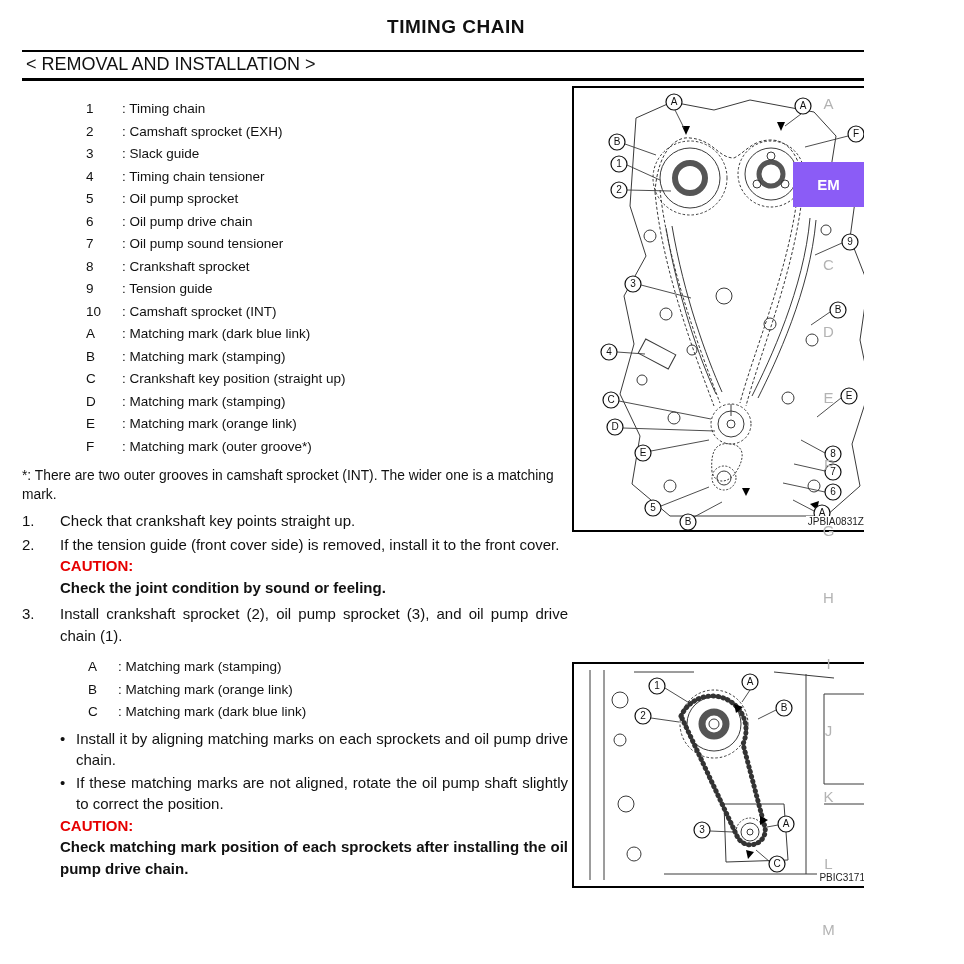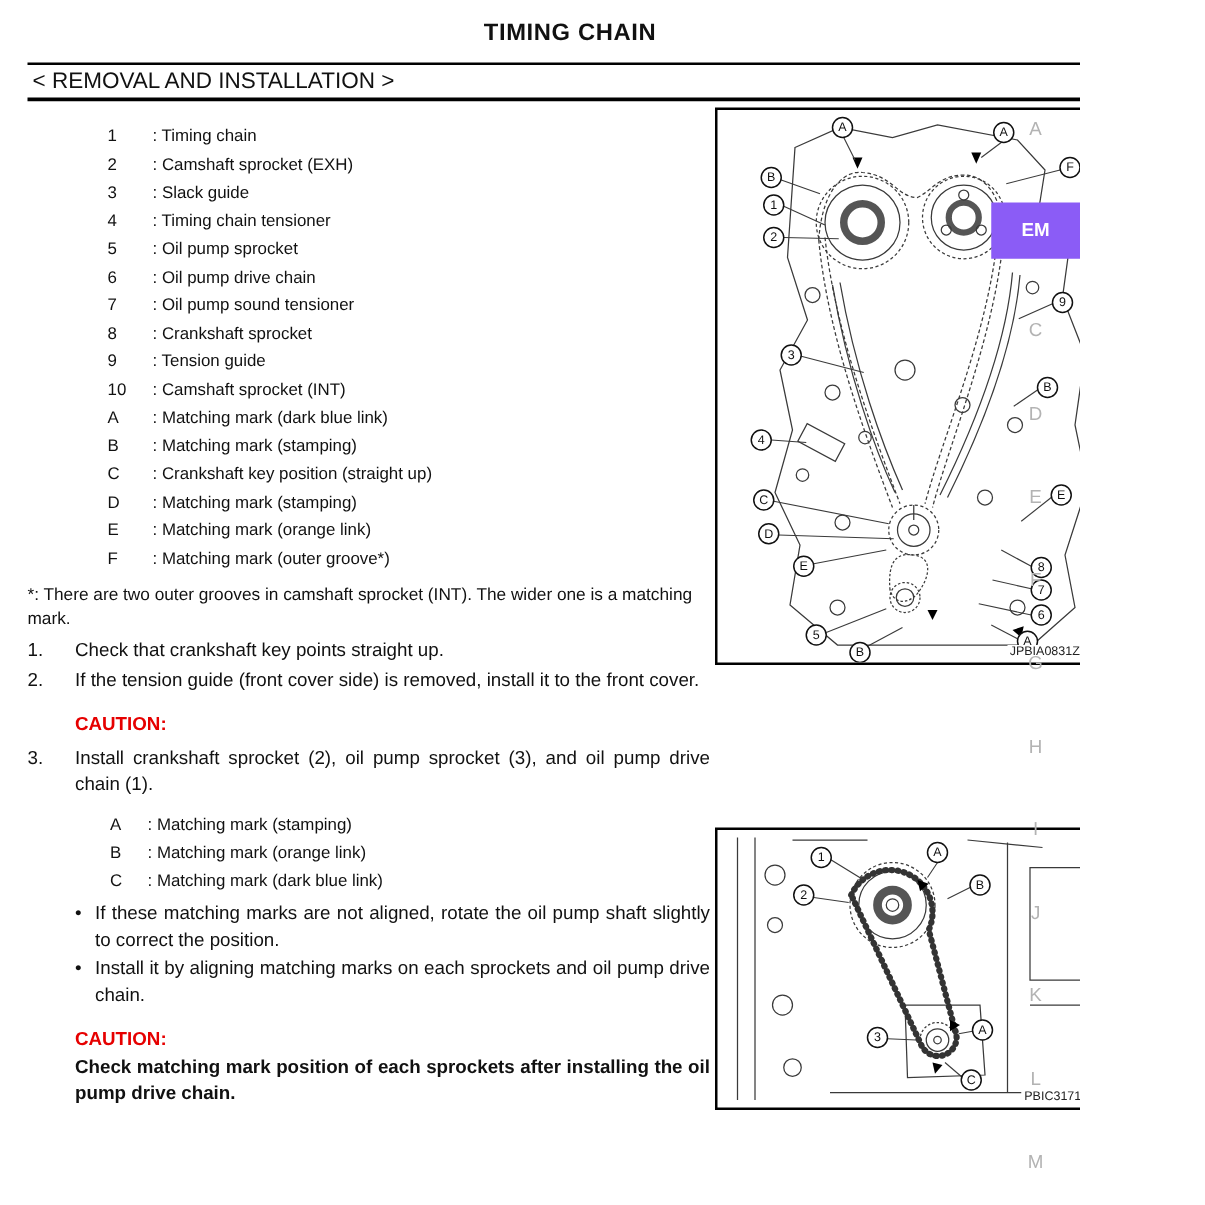--- a/index.html
+++ b/index.html
@@ -15,21 +15,21 @@
   .legend{margin:12px 0 0 64px;}
   .legend-row{display:flex;font-size:13.5px;line-height:22.5px;}
   .legend-key{width:36px;flex:none;}
   .legend-label{flex:1;}
   .footnote{margin:8px 0 0 0;font-size:13.8px;line-height:19px;}
   .steps{margin-top:6px;}
   .step{display:flex;font-size:15px;line-height:21.5px;margin-top:2px;}
   .step-num{width:38px;flex:none;}
   .step-body{flex:1;}
   .just{text-align:justify;}
-  .caution-label{color:#e60000;font-weight:bold;margin-top:14px;}
+  .caution-label{color:#e60000;font-weight:bold;margin-top:0;}
   .caution-text{font-weight:bold;}
   .step3wrap{width:546px;margin-top:5px;}
   .sub-legend{margin:10px 0 4px 28px;}
   .sub-legend .legend-key{width:30px;}
   .bullets{margin-top:4px;}
   .bullet-row{display:flex;margin-top:1px;}
   .bullet-dot{width:16px;flex:none;}
   .bullet-dot::before{content:"\2022";}
   .bullet-text{flex:1;text-align:justify;}
   .figure{position:absolute;border:2px solid #000;background:#fff;}
@@ -144,20 +144,21 @@
       <div class="step">
         <span class="step-num">1.</span>
         <div class="step-body">Check that crankshaft key points straight up.</div>
       </div>
 
       <div class="step">
         <span class="step-num">2.</span>
         <div class="step-body">
           <div>If the tension guide (front cover side) is removed, install it to the front cover.</div>
           <div class="caution-label">CAUTION:</div>
+          <div class="caution-text">Check the joint condition by sound or feeling.</div>
         </div>
       </div>
 
       <div class="step step3wrap">
         <span class="step-num">3.</span>
         <div class="step-body">
           <div class="just">Install crankshaft sprocket (2), oil pump sprocket (3), and oil pump drive chain (1).</div>
 
           <div class="sub-legend">
 
@@ -174,26 +175,26 @@
               <div class="legend-row">
                 <span class="legend-key">C</span>
                 <span class="legend-label">: Matching mark (dark blue link)</span>
               </div>
             </div>
 
           <div class="bullets">
 
               <div class="bullet-row">
                 <span class="bullet-dot"></span>
-                <span class="bullet-text">If these matching marks are not aligned, rotate the oil pump shaft slightly to correct the position.</span>
+                <span class="bullet-text">Install it by aligning matching marks on each sprockets and oil pump drive chain.</span>
               </div>
 
               <div class="bullet-row">
                 <span class="bullet-dot"></span>
-                <span class="bullet-text">Install it by aligning matching marks on each sprockets and oil pump drive chain.</span>
+                <span class="bullet-text">If these matching marks are not aligned, rotate the oil pump shaft slightly to correct the position.</span>
               </div>
             </div>
 
           <div class="caution-label">CAUTION:</div>
           <div class="caution-text just">Check matching mark position of each sprockets after installing the oil pump drive chain.</div>
         </div>
       </div>
 
     </div>
   </div>

